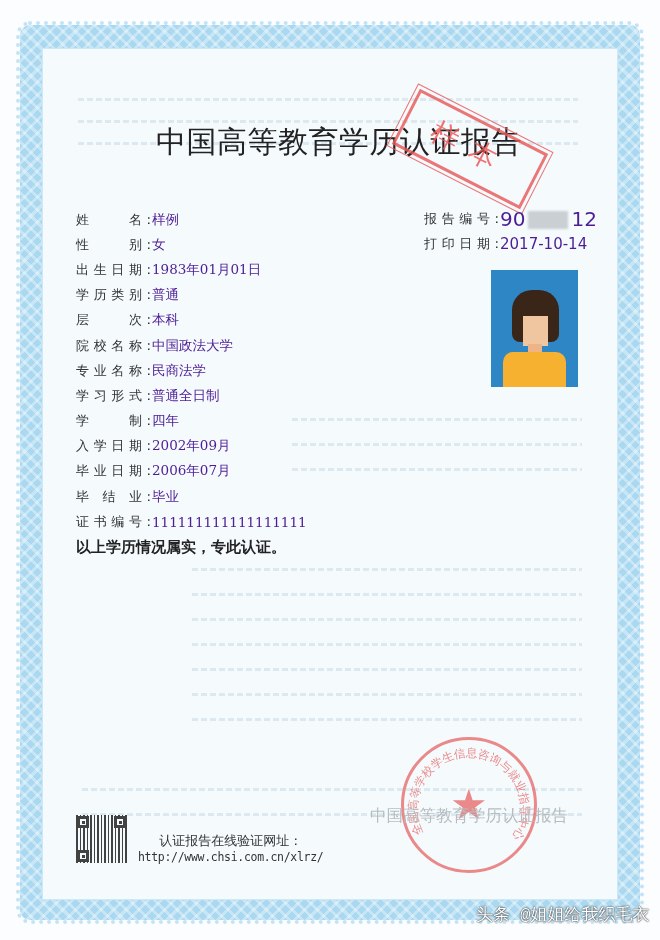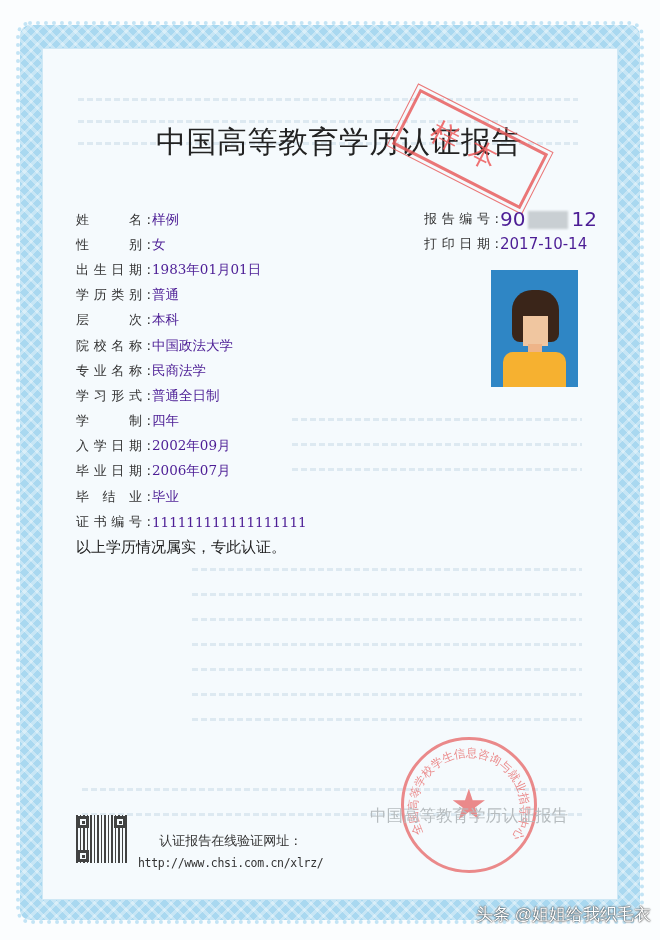--- a/index.html
+++ b/index.html
@@ -47,21 +47,21 @@
     height: 25.2px; display: flex; align-items: center; font-size: 13.5px; white-space: nowrap;
   }
   .row .label {
     width: 66px; display: flex; justify-content: space-between; color: #333;
     font-size: 13px;
   }
   .row .colon { width: 10px; color: #333; }
   .row .value { color: #4c1d95; }
   .statement {
     position: absolute; left: 76px; top: 538px; font-family: "DejaVu Sans", sans-serif;
-    font-weight: normal; font-size: 15px; color: #222; white-space: nowrap;
+    font-weight: bold; font-size: 15px; color: #222; white-space: nowrap;
   }
   .meta { position: absolute; left: 424px; top: 206px; }
   .meta .row .label { width: 66px; }
   .meta .value { font-family: "DejaVu Sans", sans-serif; font-size: 15px; }
   .meta .value.big { font-size: 20px; }
   .blur { display: inline-block; width: 40px; height: 18px; background: #c9cfd3; vertical-align: middle; margin: 0 3px; filter: blur(1px); }
   .photo {
     position: absolute; left: 491px; top: 270px; width: 87px; height: 117px;
     background: #2f86c5; overflow: hidden;
   }
@@ -72,33 +72,33 @@
   .qr {
     position: absolute; left: 76px; top: 815px; width: 51px; height: 48px;
     background:
       repeating-linear-gradient(90deg, #222 0 2px, #f5fafd 2px 4px, #222 4px 5px, #f5fafd 5px 7px),
       #222;
     opacity: 0.85;
   }
   .qr .finder { position: absolute; width: 12px; height: 12px; border: 3px solid #222; background: #f5fafd; box-sizing: border-box; }
   .qr .finder::after { content: ""; position: absolute; left: 2px; top: 2px; width: 3px; height: 3px; background: #222; }
   .verify { position: absolute; left: 138px; top: 832px; font-size: 13px; color: #333; white-space: nowrap; text-align: center; }
-  .verify .url { font-family: "DejaVu Sans Mono", monospace; font-size: 11.5px; margin-top: 6px; letter-spacing: -0.3px; }
+  .verify .url { font-family: "DejaVu Sans Mono", monospace; font-size: 11.5px; letter-spacing: -0.3px; }
   .seal {
     position: absolute; left: 401px; top: 737px; width: 136px; height: 136px;
     border: 3px solid #e86a6a; border-radius: 50%; box-sizing: border-box; opacity: 0.78;
   }
   .seal .star { position: absolute; left: 46px; top: 44px; font-size: 42px; color: #e86a6a; line-height: 1; font-family: "DejaVu Sans", sans-serif; }
   .seal svg { position: absolute; left: -3px; top: -3px; }
   .org {
     position: absolute; left: 360px; top: 803px; text-align: center; width: 218px;
     font-family: "DejaVu Sans", sans-serif; color: #b6bcbf; font-size: 16.5px; line-height: 1.55; white-space: nowrap;
   }
   .byline {
-    position: absolute; left: 476px; top: 903px; font-family: Liberation Sans, sans-serif;
+    position: absolute; left: 476px; top: 903px; font-family: Liberation Mono, monospace;
     font-size: 17px; color: #fff; text-shadow: 0 0 2px #333, 0 0 1px #333; white-space: nowrap;
   }
 </style>
 </head>
 <body>
 
 <div class="frame"></div>
 <div class="panel">
   <div class="watermark-line" style="left:36px;top:50px;width:500px"></div>
   <div class="watermark-line" style="left:36px;top:72px;width:500px"></div>

